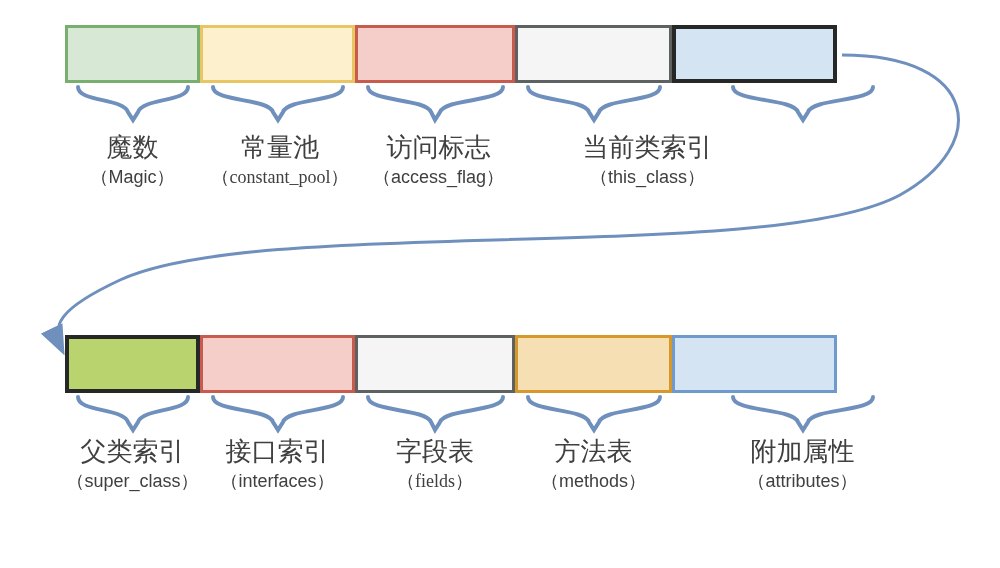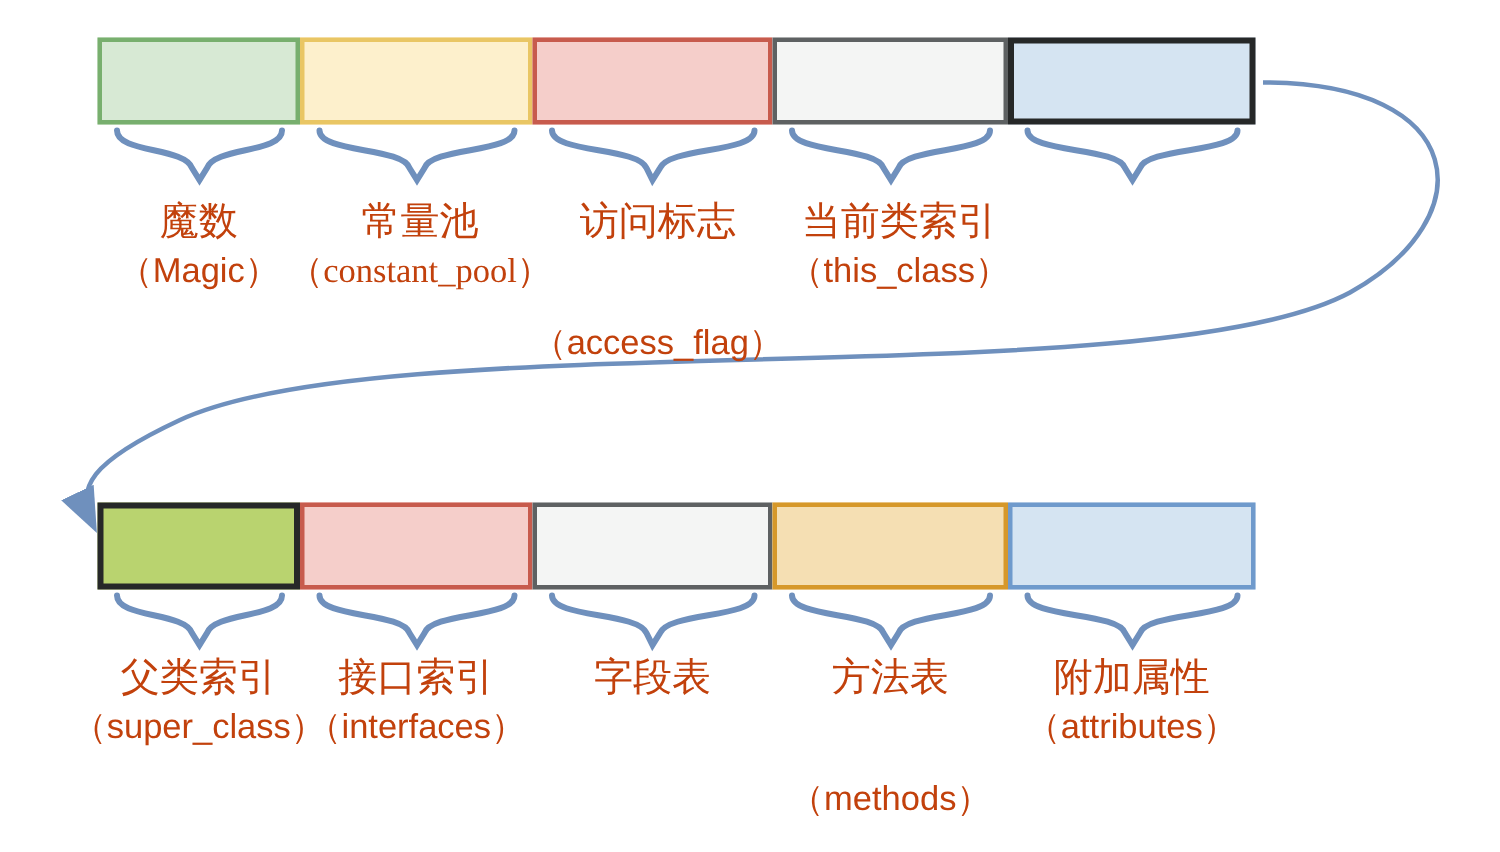--- a/index.html
+++ b/index.html
@@ -59,42 +59,42 @@
       top: 130px;
       left: 65px;
     }
     .labels2 {
       top: 434px;
       left: 65px;
     }
     .label-group {
       text-align: center;
       font-size: 26px;
-      color: #c2410c;
+      color: #404040;
       line-height: 1.35;
       display: flex;
       flex-direction: column;
       align-items: center;
       justify-content: flex-start;
     }
     .label-cn {
       display: block;
       white-space: nowrap;
     }
     .label-en {
       display: block;
       white-space: nowrap;
-      font-size: 23px;
+      font-size: 18px;
     }
     
     .wg1 { width: 135px; }
     .wg2 { width: 155px; }
     .wg3 { width: 160px; font-family: Liberation Serif, serif; }
-    .wg4 { width: 157px; gap: 48px; }
-    .wg5 { width: 165px; }
+    .wg4 { width: 157px; }
+    .wg5 { width: 165px; margin-left: 48px; }
 
     
     .brace-row {
       position: absolute;
       display: flex;
     }
     .brace-row1 {
       top: 82px;
       left: 65px;
     }
@@ -228,20 +228,21 @@
     <div class="label-group wg1">
       <span class="label-cn">父类索引</span>
       <span class="label-en">（super_class）</span>
     </div>
     <div class="label-group wg2">
       <span class="label-cn">接口索引</span>
       <span class="label-en">（interfaces）</span>
     </div>
     <div class="label-group wg3">
       <span class="label-cn">字段表</span>
+      <span class="label-en">（fields）</span>
     </div>
     <div class="label-group wg4">
       <span class="label-cn">方法表</span>
       <span class="label-en">（methods）</span>
     </div>
     <div class="label-group wg5">
       <span class="label-cn">附加属性</span>
       <span class="label-en">（attributes）</span>
     </div>
   </div>

